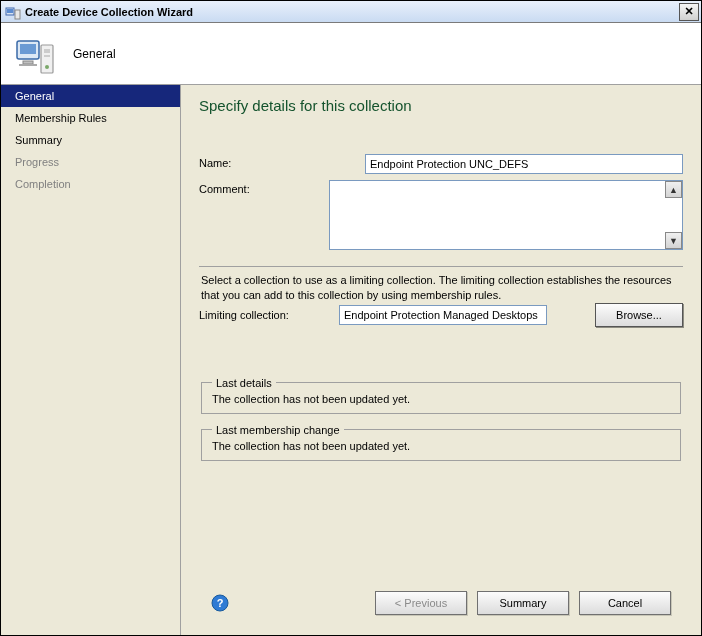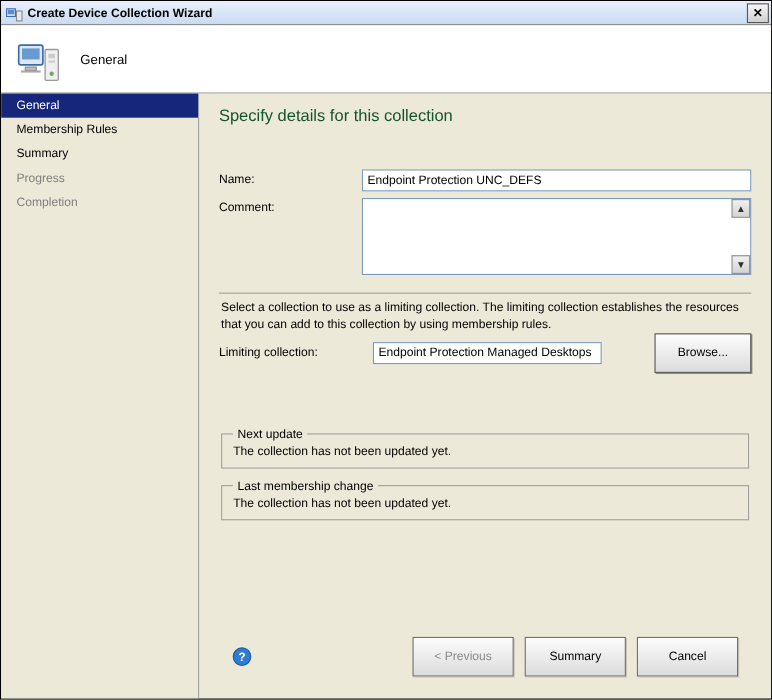--- a/index.html
+++ b/index.html
@@ -98,20 +98,21 @@
     font-size:11px;
   }
   .formrow .lbl { width: 130px; padding-top:3px; }
   .formrow input[type=text] {
     flex:1;
     height: 20px;
     font-size:11px;
     padding: 1px 4px;
     border: 1px solid #7a9ac0;
     background:#fff;
+    margin-left:36px;
   }
   .commentbox {
     flex:1;
     height: 70px;
     border: 1px solid #7a9ac0;
     background:#fff;
     position:relative;
   }
   .scroll-up, .scroll-down {
     position:absolute; right:0; width:17px; height:17px;
@@ -147,21 +148,21 @@
     height:20px;
     border:1px solid #7a9ac0;
     background:#fff;
     padding:4px 4px;
     font-size:11px;
     display:flex;align-items:center;
     overflow:hidden; white-space:nowrap;
   }
   .btn {
     min-width: 88px;
-    height: 36px;
+    height: 24px;
     background: linear-gradient(to bottom,#fcfcfc,#dcdcdc);
     border: 1px solid #707070;
     font-size:11px;
     padding: 0 10px;
     cursor: default;
     box-shadow: 1px 1px 0 rgba(0,0,0,0.15);
   }
   .btn.disabled { color:#8a8a8a; }
   .btn.strong { box-shadow: 1px 1px 0 rgba(0,0,0,0.4); border-color:#555; }
 
@@ -252,21 +253,21 @@
     <div class="limitrow">
       <div class="lbl">Limiting collection:</div>
       <div class="limitbox">
           <span>Endpoint Protection Managed Desktops</span>
         </div>
       <div style="flex:1"></div>
       <button class="btn strong">Browse...</button>
     </div>
 
     <fieldset>
-      <legend>Next update</legend>
+      <legend>Last details</legend>
       <div>The collection has not been updated yet.</div>
     </fieldset>
 
     <fieldset>
       <legend>Last membership change</legend>
       <div>The collection has not been updated yet.</div>
     </fieldset>
 
     <div style="flex:1"></div>
 

